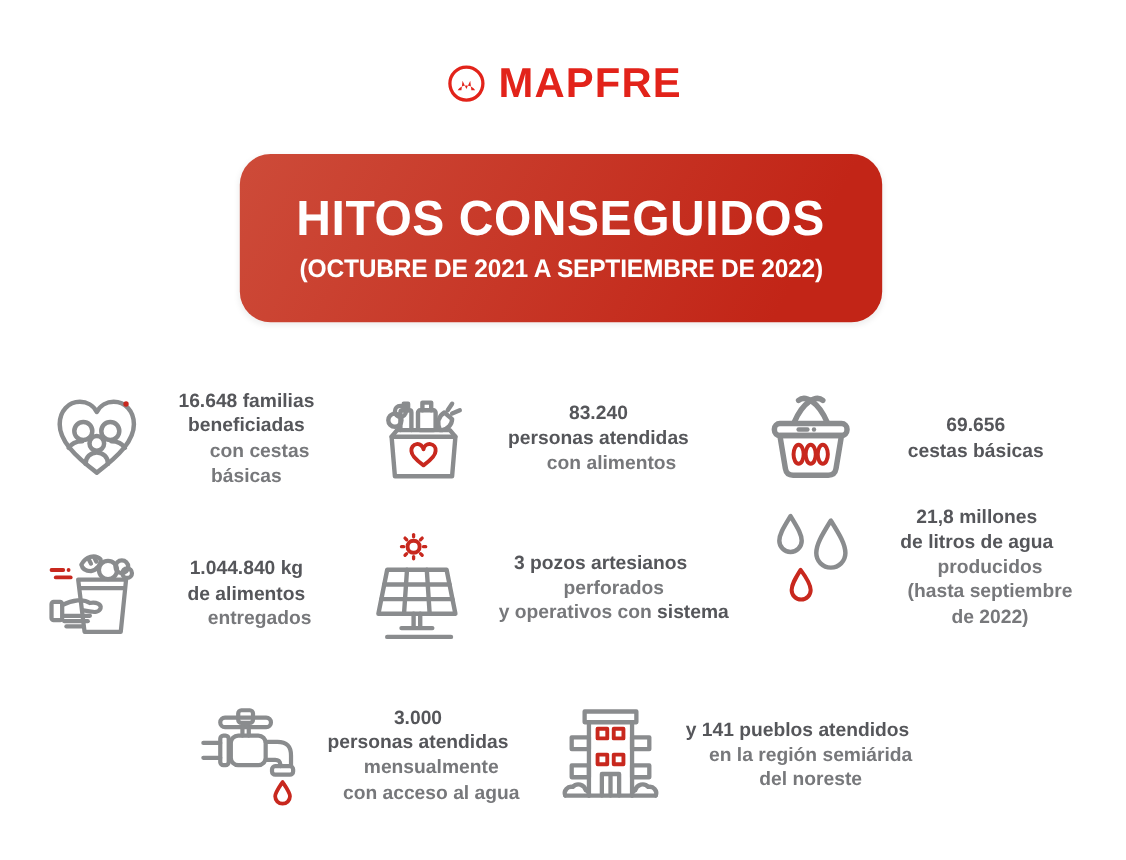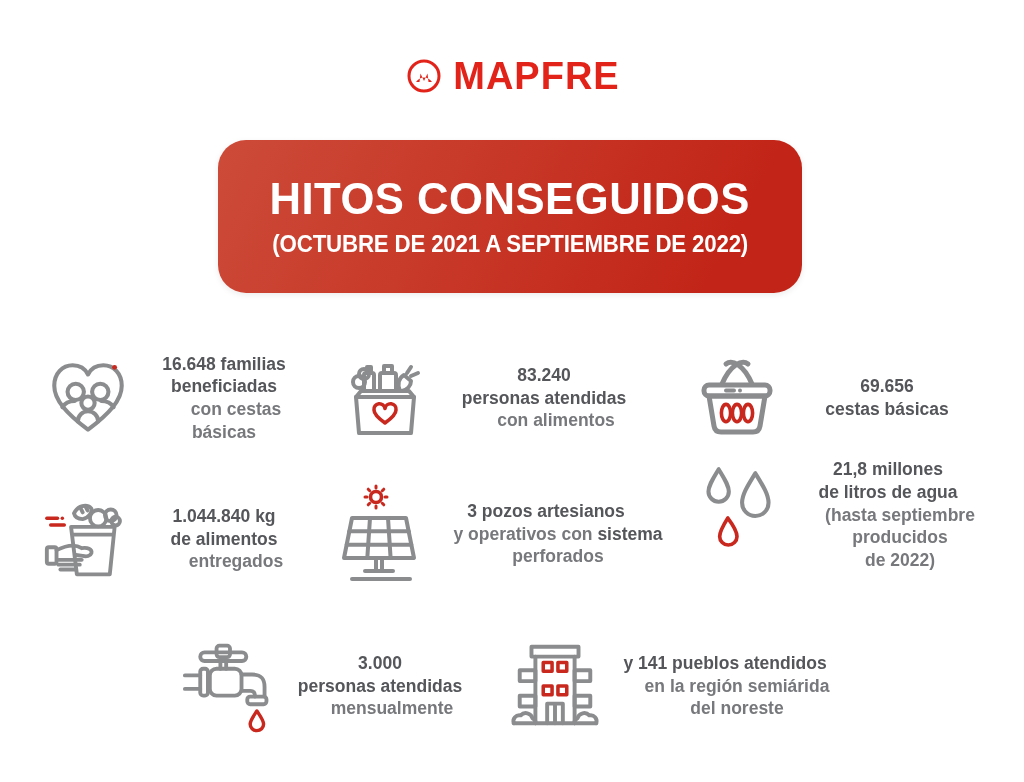--- a/index.html
+++ b/index.html
@@ -172,38 +172,38 @@
         <path class="g" d="M36 38 L33.3 78 M54 38 L56.6 78"></path>
         <path class="g" d="M15.3 51.3 H74.7"></path>
         <path class="g" d="M12.7 64.7 H77.3"></path>
         <path class="g" d="M42 78 V90 M48 78 V90"></path>
         <path class="g" d="M31 91 H59"></path>
         <path class="g" d="M18 99 H76"></path>
       </svg>
     </div>
     <div class="stat-text">
         <div><span class="b">3 pozos artesianos</span></div>
+        <div><span class="r">perforados</span></div>
         <div><span class="r">y operativos con </span><span class="b">sistema</span></div>
-        <div><span class="r">perforados</span></div>
       </div>
   </div>
 
   <div class="stat" style="left:692px;top:458px;width:296px;">
     <div class="stat-icon">
       <svg width="92" height="112" viewBox="0 0 90 110">
         <path class="g" d="M26 10 C20 20 16 26 16 32 A10 10 0 0 0 36 32 C36 26 32 20 26 10 Z"></path>
         <path class="g" d="M62 14 C54 27 49 35 49 43 A13 13 0 0 0 75 43 C75 35 70 27 62 14 Z"></path>
         <path class="rd" d="M35 58 C30 66 27 71 27 76 A8.5 8.5 0 0 0 44 76 C44 71 41 66 35 58 Z" stroke-width="4"></path>
       </svg>
     </div>
     <div class="stat-text">
         <div><span class="b">21,8 millones</span></div>
         <div><span class="b">de litros de agua</span></div>
+        <div><span class="r">producidos</span></div>
         <div><span class="r">(hasta septiembre</span></div>
-        <div><span class="r">producidos</span></div>
         <div><span class="r">de 2022)</span></div>
       </div>
   </div>
 
   <div class="stat" style="left:182px;top:636px;width:296px;">
     <div class="stat-icon">
       <svg width="96" height="100" viewBox="0 0 100 100">
         <rect class="g" x="36" y="8" width="14" height="12" rx="3"></rect>
         <rect class="g" x="19" y="15" width="48" height="9" rx="4.5"></rect>
         <path class="g" d="M40 24 V32 M46 24 V32"></path>
@@ -213,20 +213,21 @@
         <path class="g" d="M62 38 H73 C83 38 86 43 86 51 V61"></path>
         <path class="g" d="M62 55 H71 C75 55 76 57 76 61"></path>
         <rect class="g" x="68" y="61" width="20" height="8" rx="3"></rect>
         <path class="rd" d="M78 76 C74 82 71 86 71 89.5 A7 7 0 0 0 85 89.5 C85 86 82 82 78 76 Z" stroke-width="3.8"></path>
       </svg>
     </div>
     <div class="stat-text">
         <div><span class="b">3.000</span></div>
         <div><span class="b">personas atendidas</span></div>
         <div><span class="r">mensualmente</span></div>
+        <div><span class="r">con acceso al agua</span></div>
       </div>
   </div>
 
   <div class="stat" style="left:506px;top:636px;width:336px;">
     <div class="stat-icon">
       <svg width="98" height="100" viewBox="0 0 100 100">
         <rect class="g" x="26" y="10" width="48" height="10"></rect>
         <path class="g" d="M30 20 V88 M70 20 V88"></path>
         <rect class="g" x="14" y="34" width="16" height="11"></rect>
         <rect class="g" x="14" y="60" width="16" height="11"></rect>

